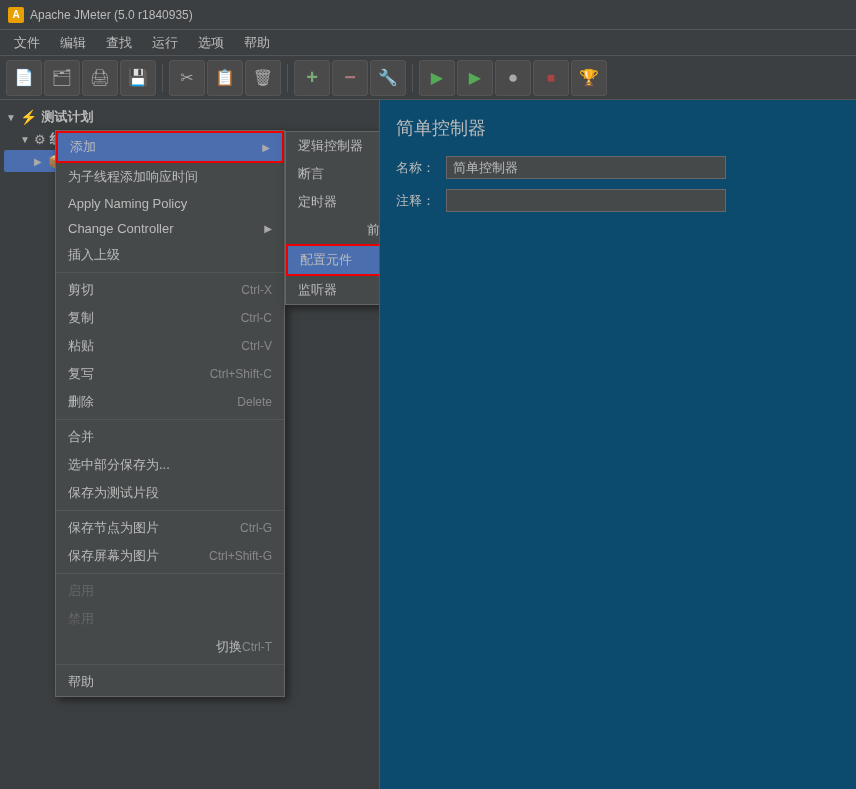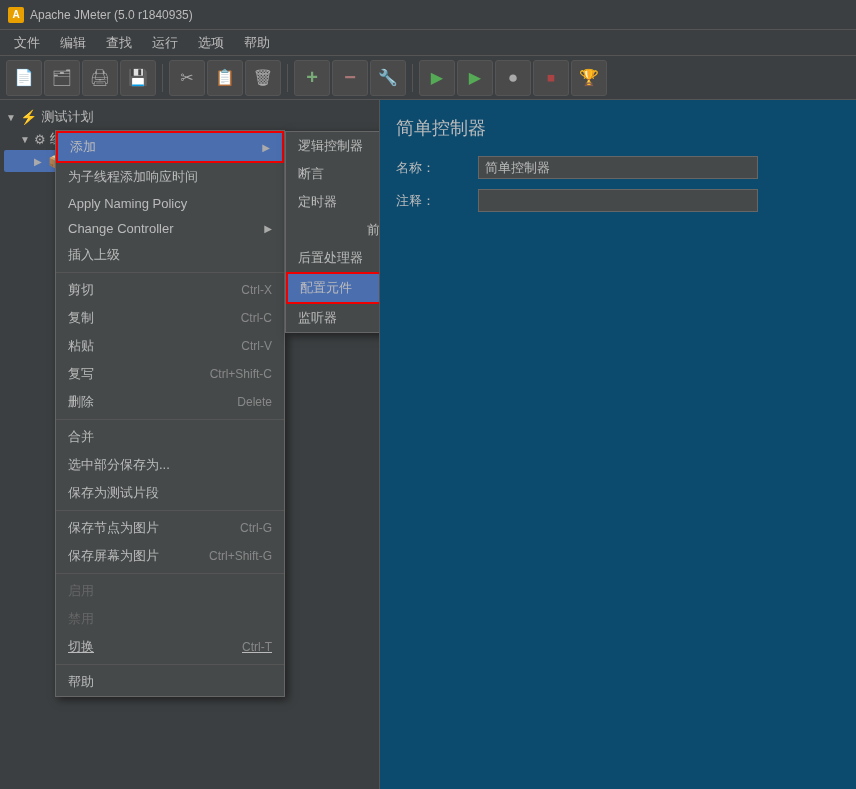--- a/index.html
+++ b/index.html
@@ -110,20 +110,21 @@
       border-radius: 2px;
     }
     .tree-arrow {
       font-size: 10px;
       color: #aaa;
       width: 10px;
     }
     .tree-label {
       font-size: 13px;
       color: #bbbbbb;
+      font-weight: bold;
     }
     .tree-item.selected { background: #4b6eaf; }
 
     
     .context-menu {
       position: absolute;
       top: 26px;
       left: 60px;
       background: #45494a;
       border: 1px solid #666;
@@ -184,21 +185,20 @@
     .panel-title {
       font-size: 18px;
       color: #bbbbbb;
       margin-bottom: 16px;
       font-weight: normal;
     }
     .form-row {
       display: flex;
       align-items: center;
       margin-bottom: 10px;
-      gap: 32px;
     }
     .form-label {
       width: 50px;
       color: #bbbbbb;
       font-size: 13px;
     }
     .form-input {
       background: #45494a;
       border: 1px solid #666;
       color: #bbbbbb;
@@ -327,21 +327,21 @@
         <span>保存屏幕为图片</span>
         <span class="shortcut">Ctrl+Shift-G</span>
       </div>
       <div class="ctx-separator"></div>
       <div class="ctx-item disabled">
         <span>启用</span>
       </div>
       <div class="ctx-item disabled">
         <span>禁用</span>
       </div>
-      <div class="ctx-item" style="justify-content:space-between;text-decoration:underline;">
+      <div class="ctx-item" style="justify-content:flex-end;">
         <span>切换</span>
         <span class="shortcut">Ctrl-T</span>
       </div>
       <div class="ctx-separator"></div>
       <div class="ctx-item">
         <span>帮助</span>
       </div>
 
       <div class="submenu-l1" style="top:0px; left:229px;">
         <div class="ctx-item" style="justify-content:space-between;">
@@ -351,24 +351,20 @@
         <div class="ctx-item" style="justify-content:space-between;">
           <span>断言</span>
 
         </div>
         <div class="ctx-item" style="justify-content:space-between;">
           <span>定时器</span>
 
         </div>
         <div class="ctx-item" style="justify-content:flex-end;">
           <span>前置处理器</span>
-
-        </div>
-        <div class="ctx-item" style="justify-content:space-between;">
-          <span>后置处理器</span>
 
         </div>
         <div class="ctx-item red-border" style="justify-content:space-between; background:#4b6eaf;">
           <span>配置元件</span>
 
         </div>
         <div class="ctx-item" style="justify-content:space-between;">
           <span>监听器</span>
 
         </div>

